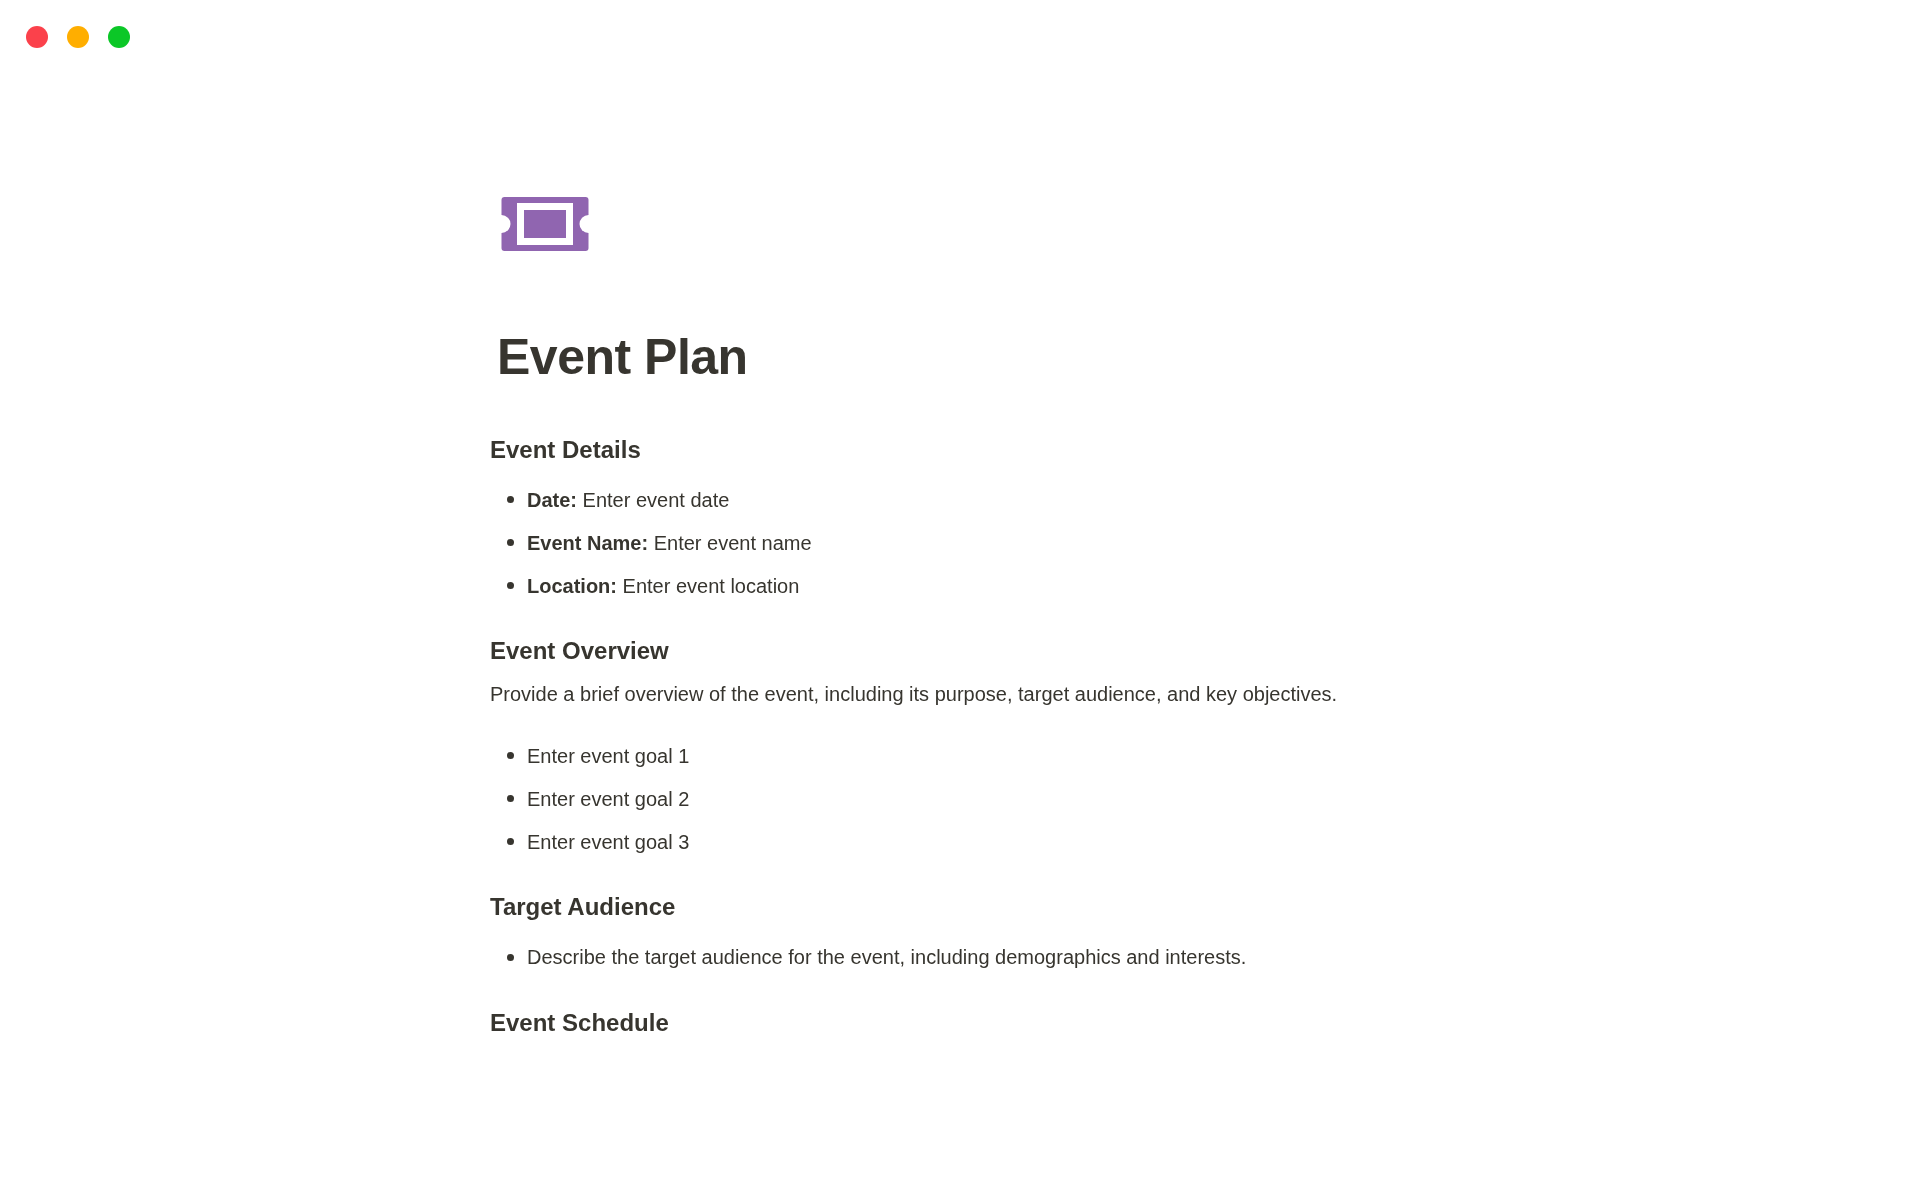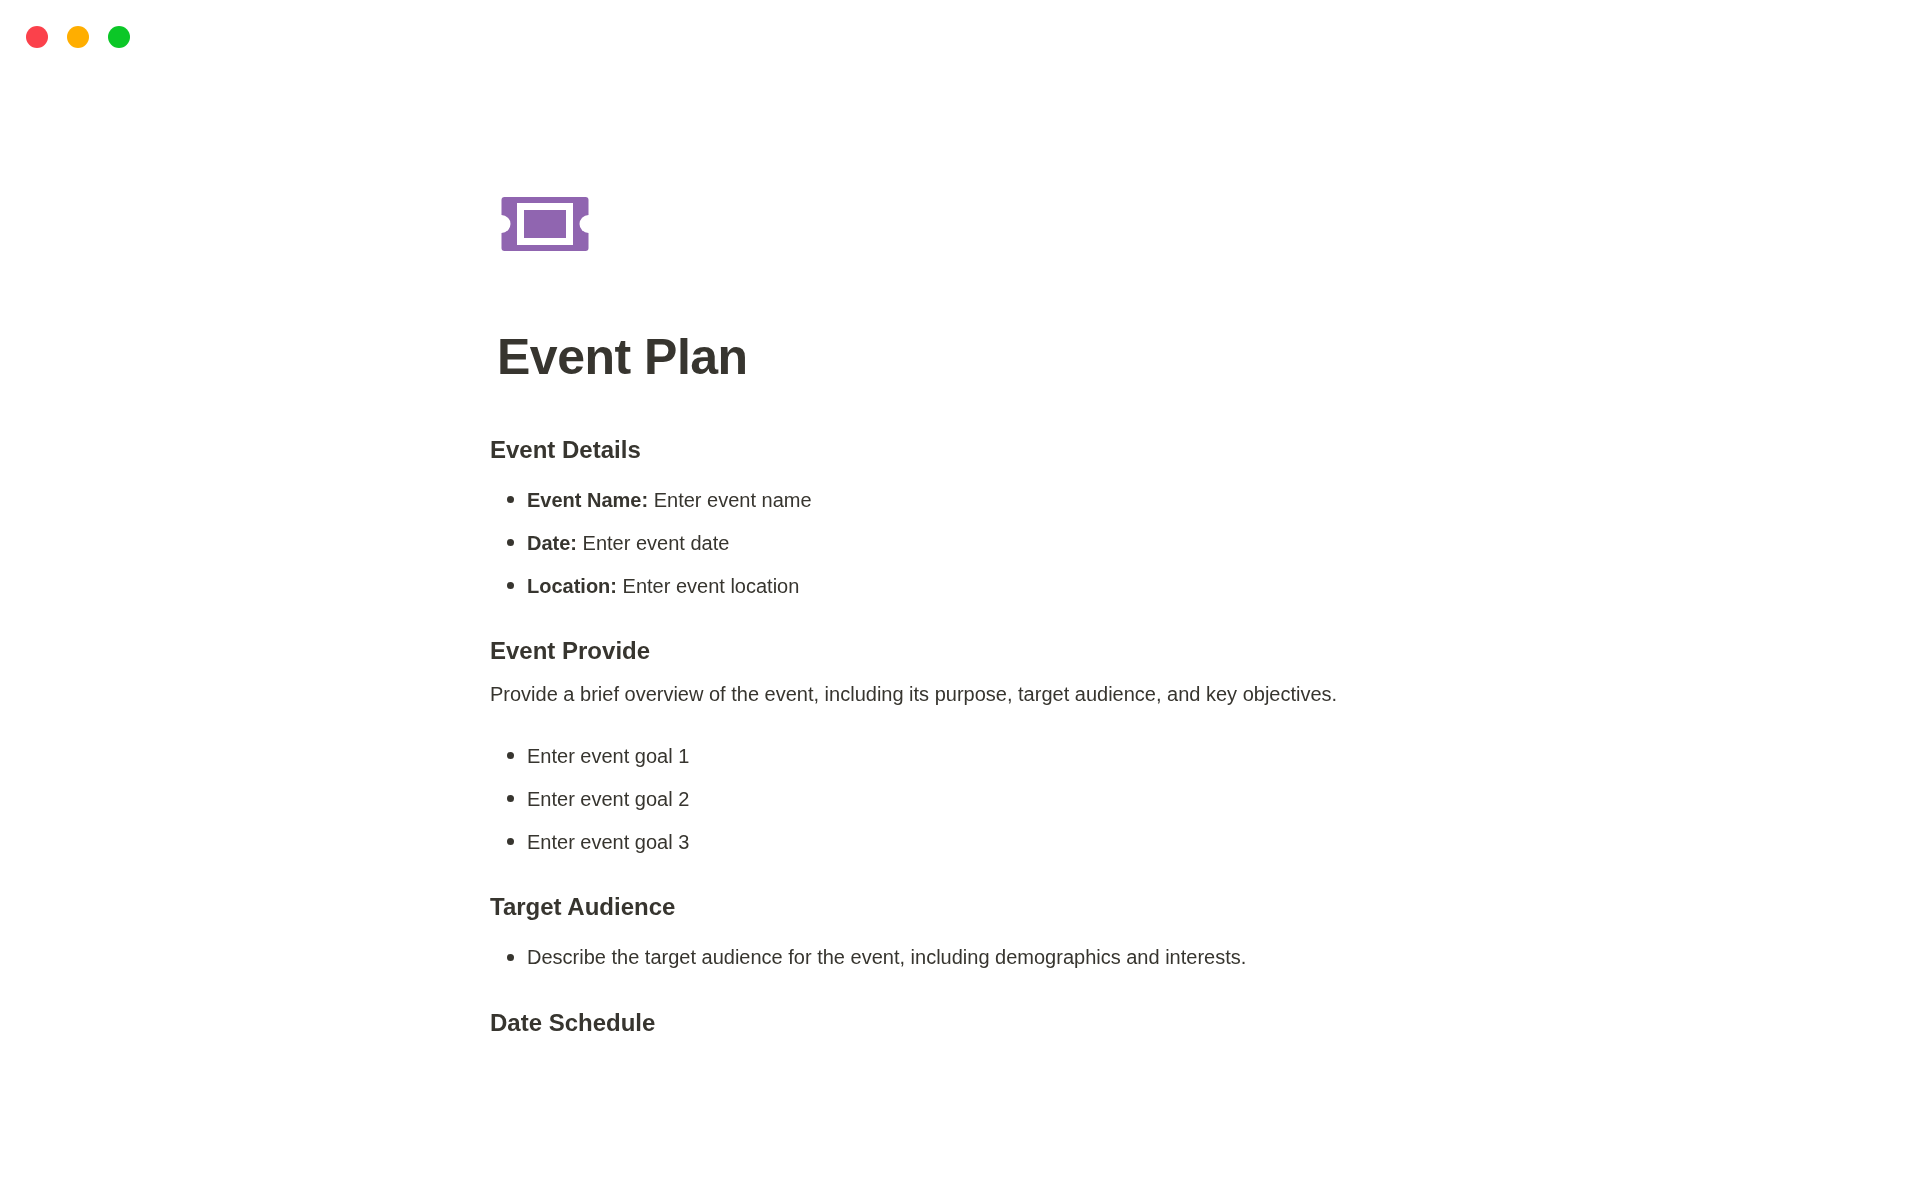--- a/index.html
+++ b/index.html
@@ -118,34 +118,34 @@
       <circle cx="87.5" cy="28" r="9" fill="#ffffff"></circle>
       <rect x="16" y="7" width="56" height="42" fill="#ffffff"></rect>
       <rect x="23" y="14" width="42" height="28" fill="#9065B0"></rect>
     </svg>
   </div>
 
   <h1 class="page-title">Event Plan</h1>
 
   <h2 class="section-heading">Event Details</h2>
   <ul class="bullet-list">
+    <li><span class="b">Date:</span> <span>Enter event date</span></li>
     <li><span class="b">Event Name:</span> <span>Enter event name</span></li>
-    <li><span class="b">Date:</span> <span>Enter event date</span></li>
     <li><span class="b">Location:</span> <span>Enter event location</span></li>
   </ul>
 
-  <h2 class="section-heading">Event Provide</h2>
+  <h2 class="section-heading">Event Overview</h2>
   <p class="body-text">Provide a brief overview of the event, including its purpose, target audience, and key objectives.</p>
 
   <ul class="bullet-list">
     <li><span>Enter event goal 1</span></li>
     <li><span>Enter event goal 2</span></li>
     <li><span>Enter event goal 3</span></li>
   </ul>
 
   <h2 class="section-heading">Target Audience</h2>
   <ul class="bullet-list">
     <li><span>Describe the target audience for the event, including demographics and interests.</span></li>
   </ul>
 
-  <h2 class="section-heading">Date Schedule</h2>
+  <h2 class="section-heading">Event Schedule</h2>
 
 </div>
 
 </body></html>

